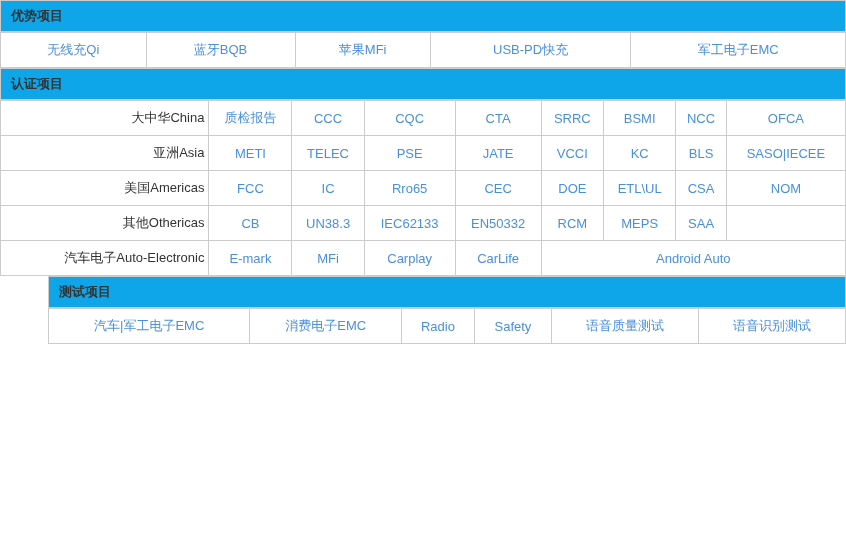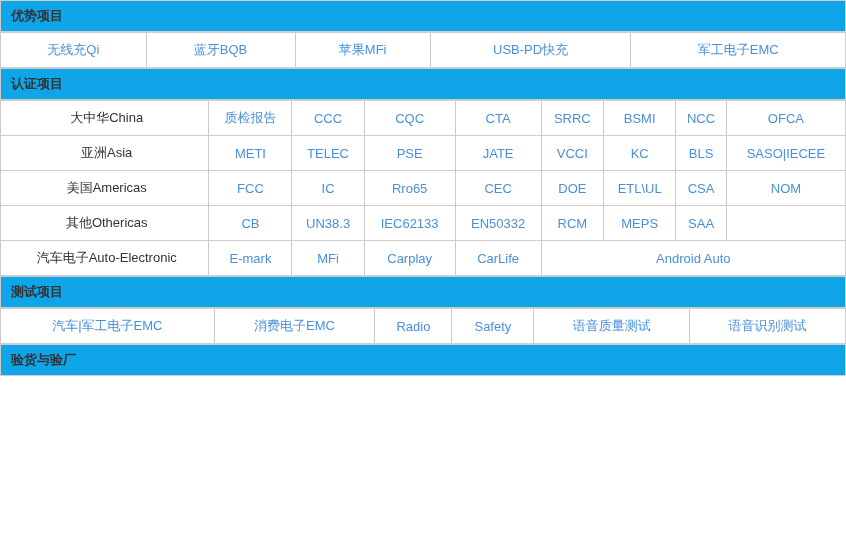--- a/index.html
+++ b/index.html
@@ -23,21 +23,21 @@
     }
     td {
       border: 1px solid #ccc;
       text-align: center;
       padding: 8px 4px;
       font-size: 13px;
       color: #4a90d9;
     }
     td.row-label {
       color: #333;
-      text-align: center;
+      text-align: right;
       padding-left: 8px;
       white-space: nowrap;
       min-width: 120px;
     }
     .no-color {
       color: #333;
     }
   </style>
 </head>
 <body>
@@ -120,35 +120,32 @@
       <td>E-mark</td>
       <td>MFi</td>
       <td>Carplay</td>
       <td>CarLife</td>
       <td colspan="4">Android Auto</td>
     </tr>
   </tbody>
     </table>
 </div>
 
-<div style="margin-top:0;">
+<div style="margin-top:0;padding-left:48px;">
   <div class="section-header">
     <span>测试项目</span>
   </div>
   <table>
     <tbody>
         <tr>
       <td>汽车|军工电子EMC</td>
       <td>消费电子EMC</td>
       <td>Radio</td>
       <td>Safety</td>
       <td>语音质量测试</td>
       <td>语音识别测试</td>
     </tr>
   </tbody>
     </table>
 </div>
 
 <div style="margin-top:0;">
-  <div class="section-header">
-    <span>验货与验厂</span>
-  </div>
 </div>
 
 </body></html>

